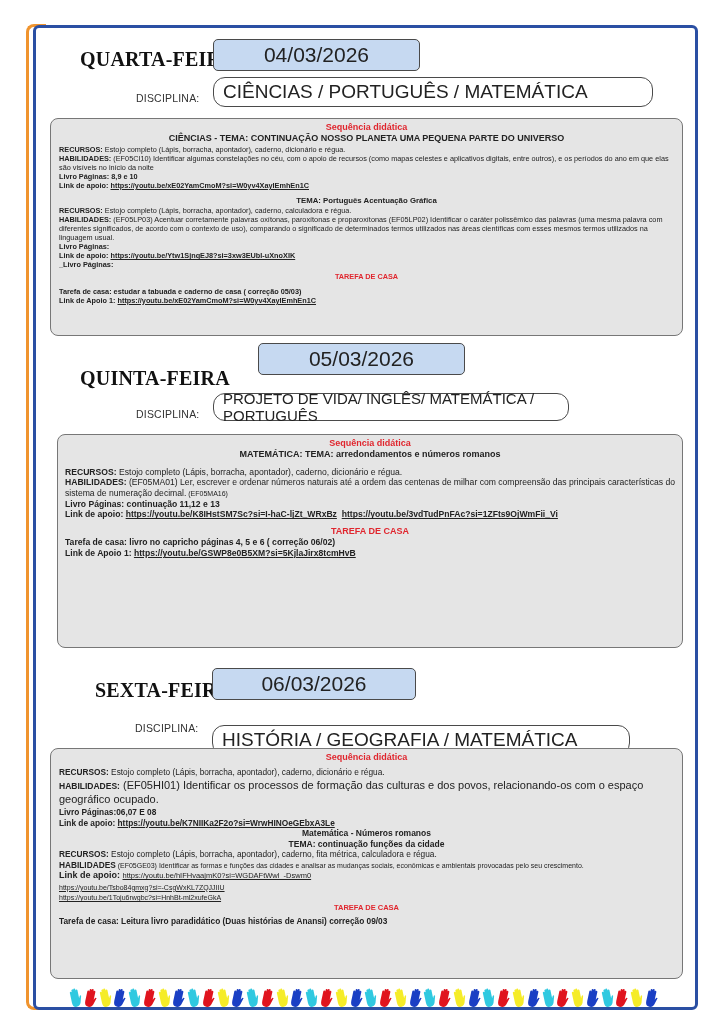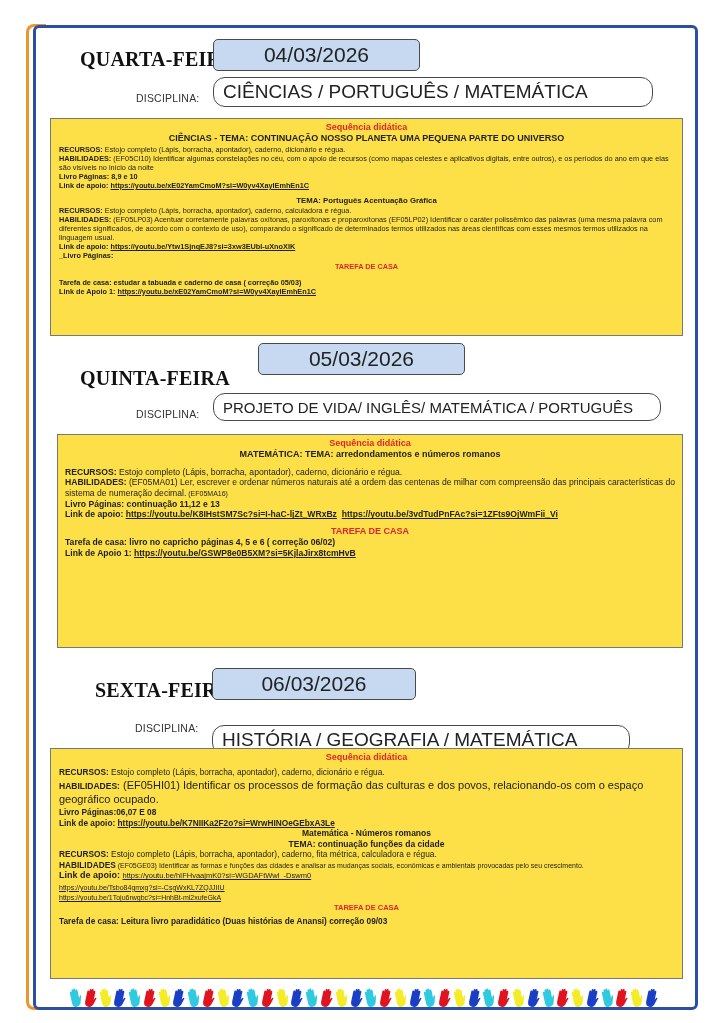--- a/index.html
+++ b/index.html
@@ -25,21 +25,21 @@
   }
   .disc-label {
     position: absolute; font-size: 10.5px; color: #333; letter-spacing: 0.2px;
   }
   .disc-box {
     position: absolute; background: #fff; border: 1px solid #4a4a4a; border-radius: 12px;
     display: flex; align-items: center; padding-left: 9px; color: #222;
   }
 
   .content-box {
-    position: absolute; border: 1.5px solid #777; background: #fde047; border-radius: 0;
+    position: absolute; border: 1.5px solid #777; background: #e5e5e5; border-radius: 8px;
     padding: 3px 8px; line-height: 1.25; color: #222;
   }
   .center { text-align: center; }
   .red { color: #e0262e; }
   .b { font-weight: bold; }
   .link { text-decoration: underline; font-weight: bold; color: #222; }
   .link-n { text-decoration: underline; color: #222; }
   .gap { height: 6px; }
 
   .hands {
@@ -74,36 +74,37 @@
     <span>Link de apoio: </span><a class="link">https://youtu.be/xE02YamCmoM?si=W0yv4XayIEmhEn1C</a>
   </div>
   <div class="gap"></div>
   <div class="center b" style="font-size:7.8px;">TEMA:    Português Acentuação  Gráfica</div>
   <div>
     <span class="b">RECURSOS:</span><span> Estojo completo (Lápis, borracha, apontador),  caderno, calculadora e régua.</span>
   </div>
   <div>
     <span class="b">HABILIDADES:</span><span> (EF05LP03) Acentuar corretamente palavras oxítonas, paroxítonas e proparoxítonas (EF05LP02) Identificar o caráter polissêmico das palavras (uma mesma palavra com diferentes significados, de acordo com o contexto de uso), comparando o significado de determinados termos utilizados nas áreas científicas com esses mesmos termos utilizados na linguagem usual.</span>
   </div>
+  <div class="b">Livro Páginas:</div>
   <div class="b">
     <span>Link de apoio:  </span><a class="link">https://youtu.be/Ytw1SjnqEJ8?si=3xw3EUbI-uXnoXIK</a>
   </div>
   <div class="b">_Livro Páginas:</div>
   <div class="center red b" style="margin-top:2px;">TAREFA  DE CASA</div>
   <div class="gap"></div>
   <div class="b">Tarefa  de casa:  estudar a tabuada e caderno de casa ( correção 05/03)</div>
   <div class="b">
     <span>Link de Apoio 1: </span><a class="link">https://youtu.be/xE02YamCmoM?si=W0yv4XayIEmhEn1C</a>
   </div>
 </div>
 
 <div class="date-box" style="left:258px; top:343px; width:207px; height:32px;">05/03/2026</div>
 <div class="day-label" style="left:80px; top:367px;">QUINTA-FEIRA</div>
 <div class="disc-label" style="left:136px; top:408px;">DISCIPLINA:</div>
-<div class="disc-box" style="left:213px; top:393px; width:448px; height:28px; font-size:15px;">PROJETO DE VIDA/ INGLÊS/ MATEMÁTICA / PORTUGUÊS</div>
+<div class="disc-box" style="left:213px; top:393px; width:356px; height:28px; font-size:15px;">PROJETO DE VIDA/ INGLÊS/ MATEMÁTICA / PORTUGUÊS</div>
 
 <div class="content-box" style="left:57px; top:434px; width:626px; height:214px; font-size:8.6px; padding:3px 7px;">
   <div class="center red b" style="font-size:9px;">Sequência didática</div>
   <div class="center b" style="font-size:9px;">MATEMÁTICA: TEMA: arredondamentos  e números romanos</div>
   <div class="gap"></div>
   <div>
     <span class="b">RECURSOS:</span><span>  Estojo completo (Lápis, borracha, apontador), caderno, dicionário e régua.</span>
   </div>
   <div style="text-align:justify;">
     <span class="b">HABILIDADES:</span><span> (EF05MA01) Ler, escrever e ordenar números naturais até a ordem das centenas de milhar com compreensão das principais características do sistema de numeração decimal.</span><span style="font-size:7px;"> (EF05MA16)</span>

